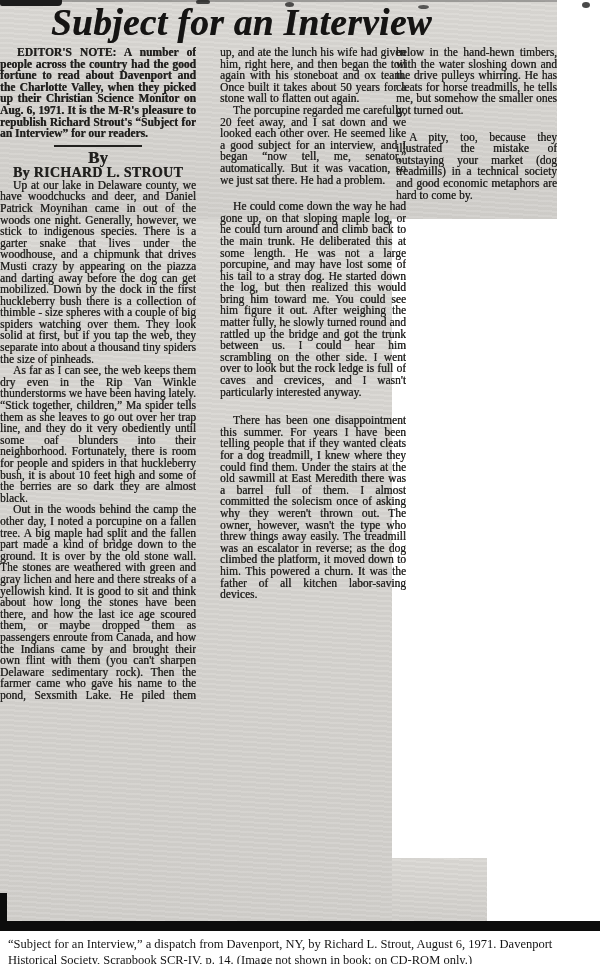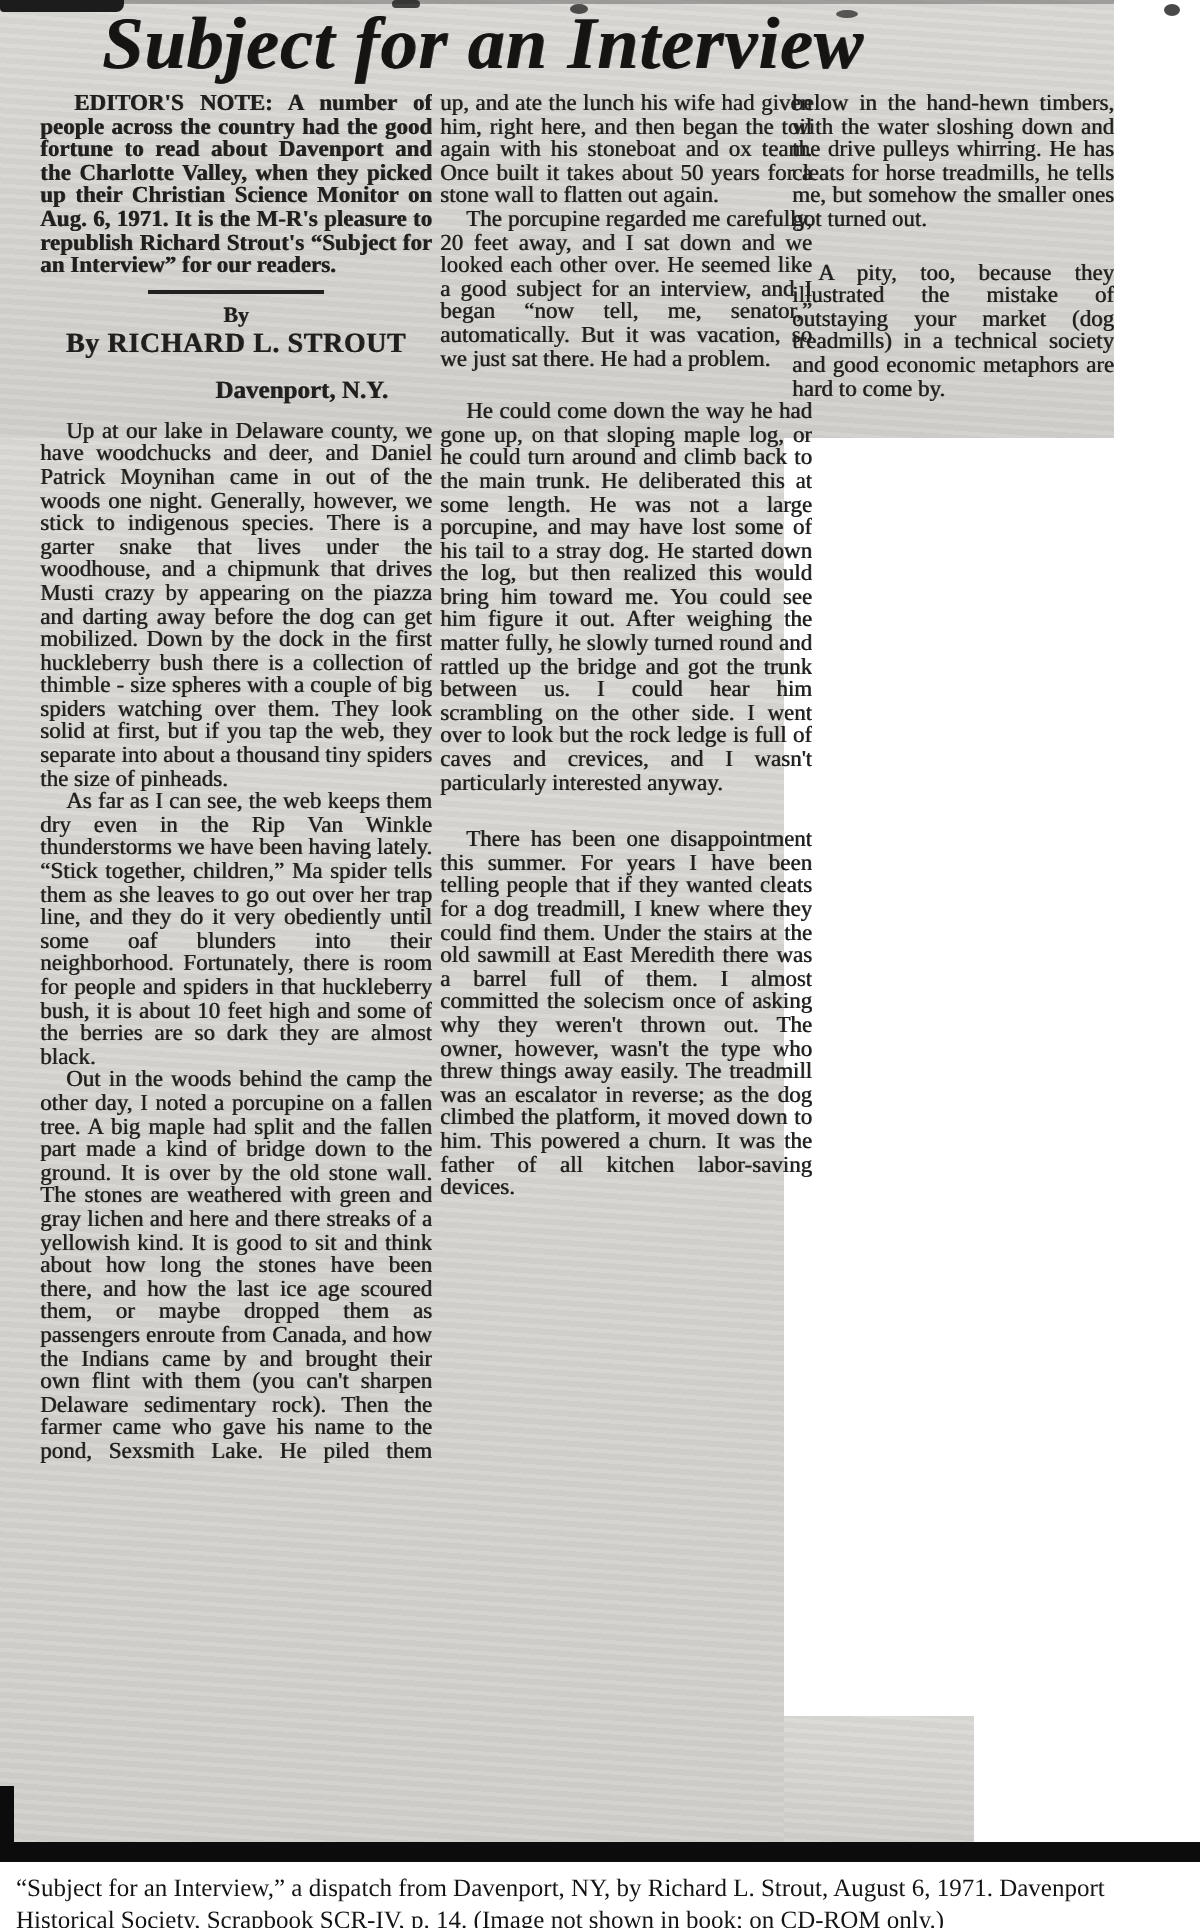--- a/index.html
+++ b/index.html
@@ -29,30 +29,30 @@
 
   
   .headline{position:absolute;left:0;top:1px;width:483px;text-align:center;
     font-size:37px;line-height:44px;font-weight:bold;font-style:italic;
     color:#151413;letter-spacing:0.5px;
     text-shadow:0.5px 0 0 rgba(20,20,20,0.85);}
 
   
   .col{position:absolute;top:47px;color:#201f1d;font-size:11.5px;line-height:11.6px;
        text-align:justify;overflow:hidden;}
-  .col-1{left:20px;width:196px;height:872px;}
+  .col-1{left:0;width:196px;height:872px;}
   .col-2{left:220px;width:186px;height:872px;}
   .col-3{left:396px;width:161px;height:172px;}
   .col p{margin:0;text-indent:13px;text-shadow:0.35px 0 0 rgba(30,30,28,0.8);}
   .col p.noindent{text-indent:0;}
   .col p.runon{text-align-last:justify;}
   p.editor-note{font-weight:bold;text-indent:17px;}
   .rule{width:88px;height:2px;background:#22211f;margin:5px auto 4px auto;}
   p.by-label{text-align:center;text-align-last:center;font-weight:bold;text-indent:0;
-    font-size:11px;line-height:14px;}
+    font-size:17px;line-height:14px;}
   p.byline{text-align-last:center;font-weight:bold;text-indent:0;
     font-size:14px;line-height:15px;letter-spacing:0.3px;}
   p.dateline{text-align:right;text-align-last:right;font-weight:bold;text-indent:0;
     padding-right:22px;font-size:12.5px;line-height:14px;margin:8px 0 9px 0;}
   .gap-sm{margin-top:15px !important;}
   .gap-md{margin-top:17px !important;}
   .gap-lg{margin-top:28px !important;}
 
   
   .caption{position:absolute;left:8px;top:936px;width:588px;
@@ -72,21 +72,20 @@
 <div class="smudge smudge-d"></div>
 <div class="smudge smudge-e"></div>
 
 <div class="headline">Subject for an Interview</div>
 
 <div class="col col-1">
     <p class="editor-note">EDITOR'S NOTE: A number of people across the country had the good fortune to read about Davenport and the Charlotte Valley, when they picked up their Christian Science Monitor on Aug. 6, 1971. It is the M-R's pleasure to republish Richard Strout's “Subject for an Interview” for our readers.</p>
     <div class="rule"></div>
     <p class="by-label">By</p>
     <p class="byline">By RICHARD L. STROUT</p>
-    <p class="dateline">Davenport, N.Y.</p>
     <p class="">Up at our lake in Delaware county, we have woodchucks and deer, and Daniel Patrick Moynihan came in out of the woods one night. Generally, however, we stick to indigenous species. There is a garter snake that lives under the woodhouse, and a chipmunk that drives Musti crazy by appearing on the piazza and darting away before the dog can get mobilized. Down by the dock in the first huckleberry bush there is a collection of thimble - size spheres with a couple of big spiders watching over them. They look solid at first, but if you tap the web, they separate into about a thousand tiny spiders the size of pinheads.</p>
     <p class="">As far as I can see, the web keeps them dry even in the Rip Van Winkle thunderstorms we have been having lately. “Stick together, children,” Ma spider tells them as she leaves to go out over her trap line, and they do it very obediently until some oaf blunders into their neighborhood. Fortunately, there is room for people and spiders in that huckleberry bush, it is about 10 feet high and some of the berries are so dark they are almost black.</p>
     <p class="runon">Out in the woods behind the camp the other day, I noted a porcupine on a fallen tree. A big maple had split and the fallen part made a kind of bridge down to the ground. It is over by the old stone wall. The stones are weathered with green and gray lichen and here and there streaks of a yellowish kind. It is good to sit and think about how long the stones have been there, and how the last ice age scoured them, or maybe dropped them as passengers enroute from Canada, and how the Indians came by and brought their own flint with them (you can't sharpen Delaware sedimentary rock). Then the farmer came who gave his name to the pond, Sexsmith Lake. He piled them</p>
   </div>
 <div class="col col-2">
     <p class="noindent">up, and ate the lunch his wife had given him, right here, and then began the toil again with his stoneboat and ox team. Once built it takes about 50 years for a stone wall to flatten out again.</p>
     <p class="">The porcupine regarded me carefully, 20 feet away, and I sat down and we looked each other over. He seemed like a good subject for an interview, and I began “now tell, me, senator,” automatically. But it was vacation, so we just sat there. He had a problem.</p>
     <p class="gap-sm">He could come down the way he had gone up, on that sloping maple log, or he could turn around and climb back to the main trunk. He deliberated this at some length. He was not a large porcupine, and may have lost some of his tail to a stray dog. He started down the log, but then realized this would bring him toward me. You could see him figure it out. After weighing the matter fully, he slowly turned round and rattled up the bridge and got the trunk between us. I could hear him scrambling on the other side. I went over to look but the rock ledge is full of caves and crevices, and I wasn't particularly interested anyway.</p>
     <p class="gap-md">There has been one disappointment this summer. For years I have been telling people that if they wanted cleats for a dog treadmill, I knew where they could find them. Under the stairs at the old sawmill at East Meredith there was a barrel full of them. I almost committed the solecism once of asking why they weren't thrown out. The owner, however, wasn't the type who threw things away easily. The treadmill was an escalator in reverse; as the dog climbed the platform, it moved down to him. This powered a churn. It was the father of all kitchen labor-saving devices.</p>
   </div>

